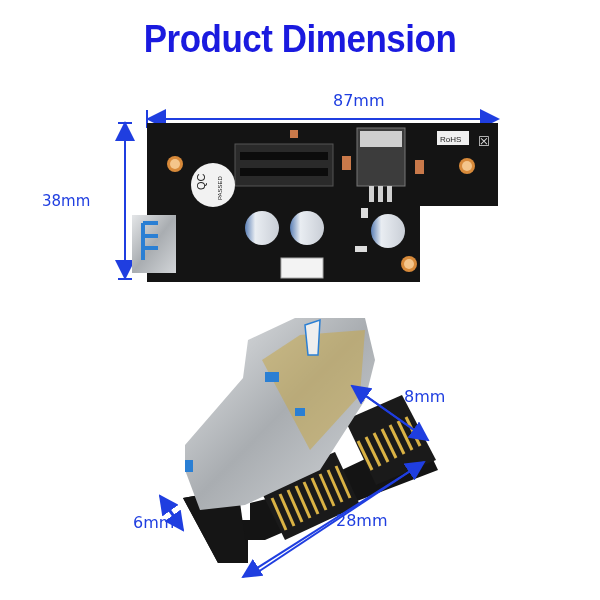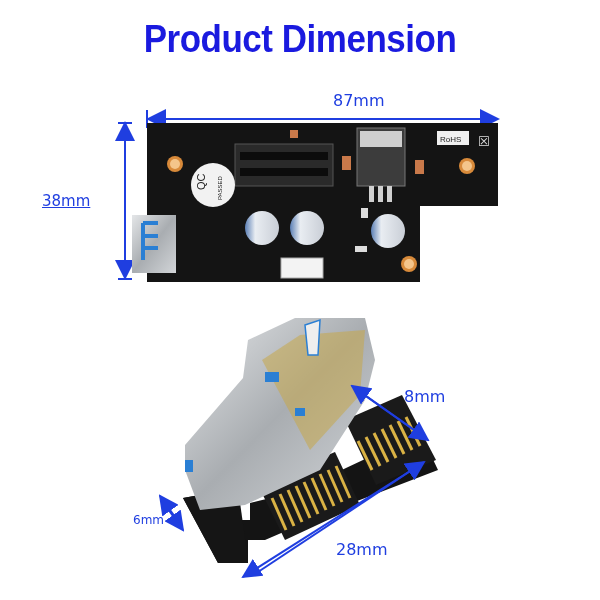--- a/index.html
+++ b/index.html
@@ -130,16 +130,16 @@
 
     <line x1="258" y1="572" x2="424" y2="462" stroke="#1f3ee0" stroke-width="2" marker-end="url(#arr)"></line>
     <line x1="418" y1="466" x2="243" y2="577" stroke="#1f3ee0" stroke-width="2" marker-end="url(#arr)"></line>
 
     <line x1="163" y1="502" x2="183" y2="530" stroke="#1f3ee0" stroke-width="2" marker-end="url(#arr)"></line>
     <line x1="180" y1="524" x2="160" y2="496" stroke="#1f3ee0" stroke-width="2" marker-end="url(#arr)"></line>
   </g>
 </svg>
 
 <div class="dim-label" style="left:287px; top:91px; font-size:16px;margin-left:46px;">87mm</div>
-<div class="dim-label" style="left:42px; top:192px; font-size:15px;text-decoration:underline;">38mm</div>
+<div class="dim-label" style="left:42px; top:192px; font-size:15px;">38mm</div>
 <div class="dim-label" style="left:404px; top:387px; font-size:16px;">8mm</div>
-<div class="dim-label" style="left:336px; top:540px; font-size:16px;">28mm</div>
-<div class="dim-label" style="left:133px; top:513px; font-size:12px;">6mm</div>
+<div class="dim-label" style="left:336px; top:511px; font-size:16px;">28mm</div>
+<div class="dim-label" style="left:133px; top:513px; font-size:16px;">6mm</div>
 
 </body></html>

